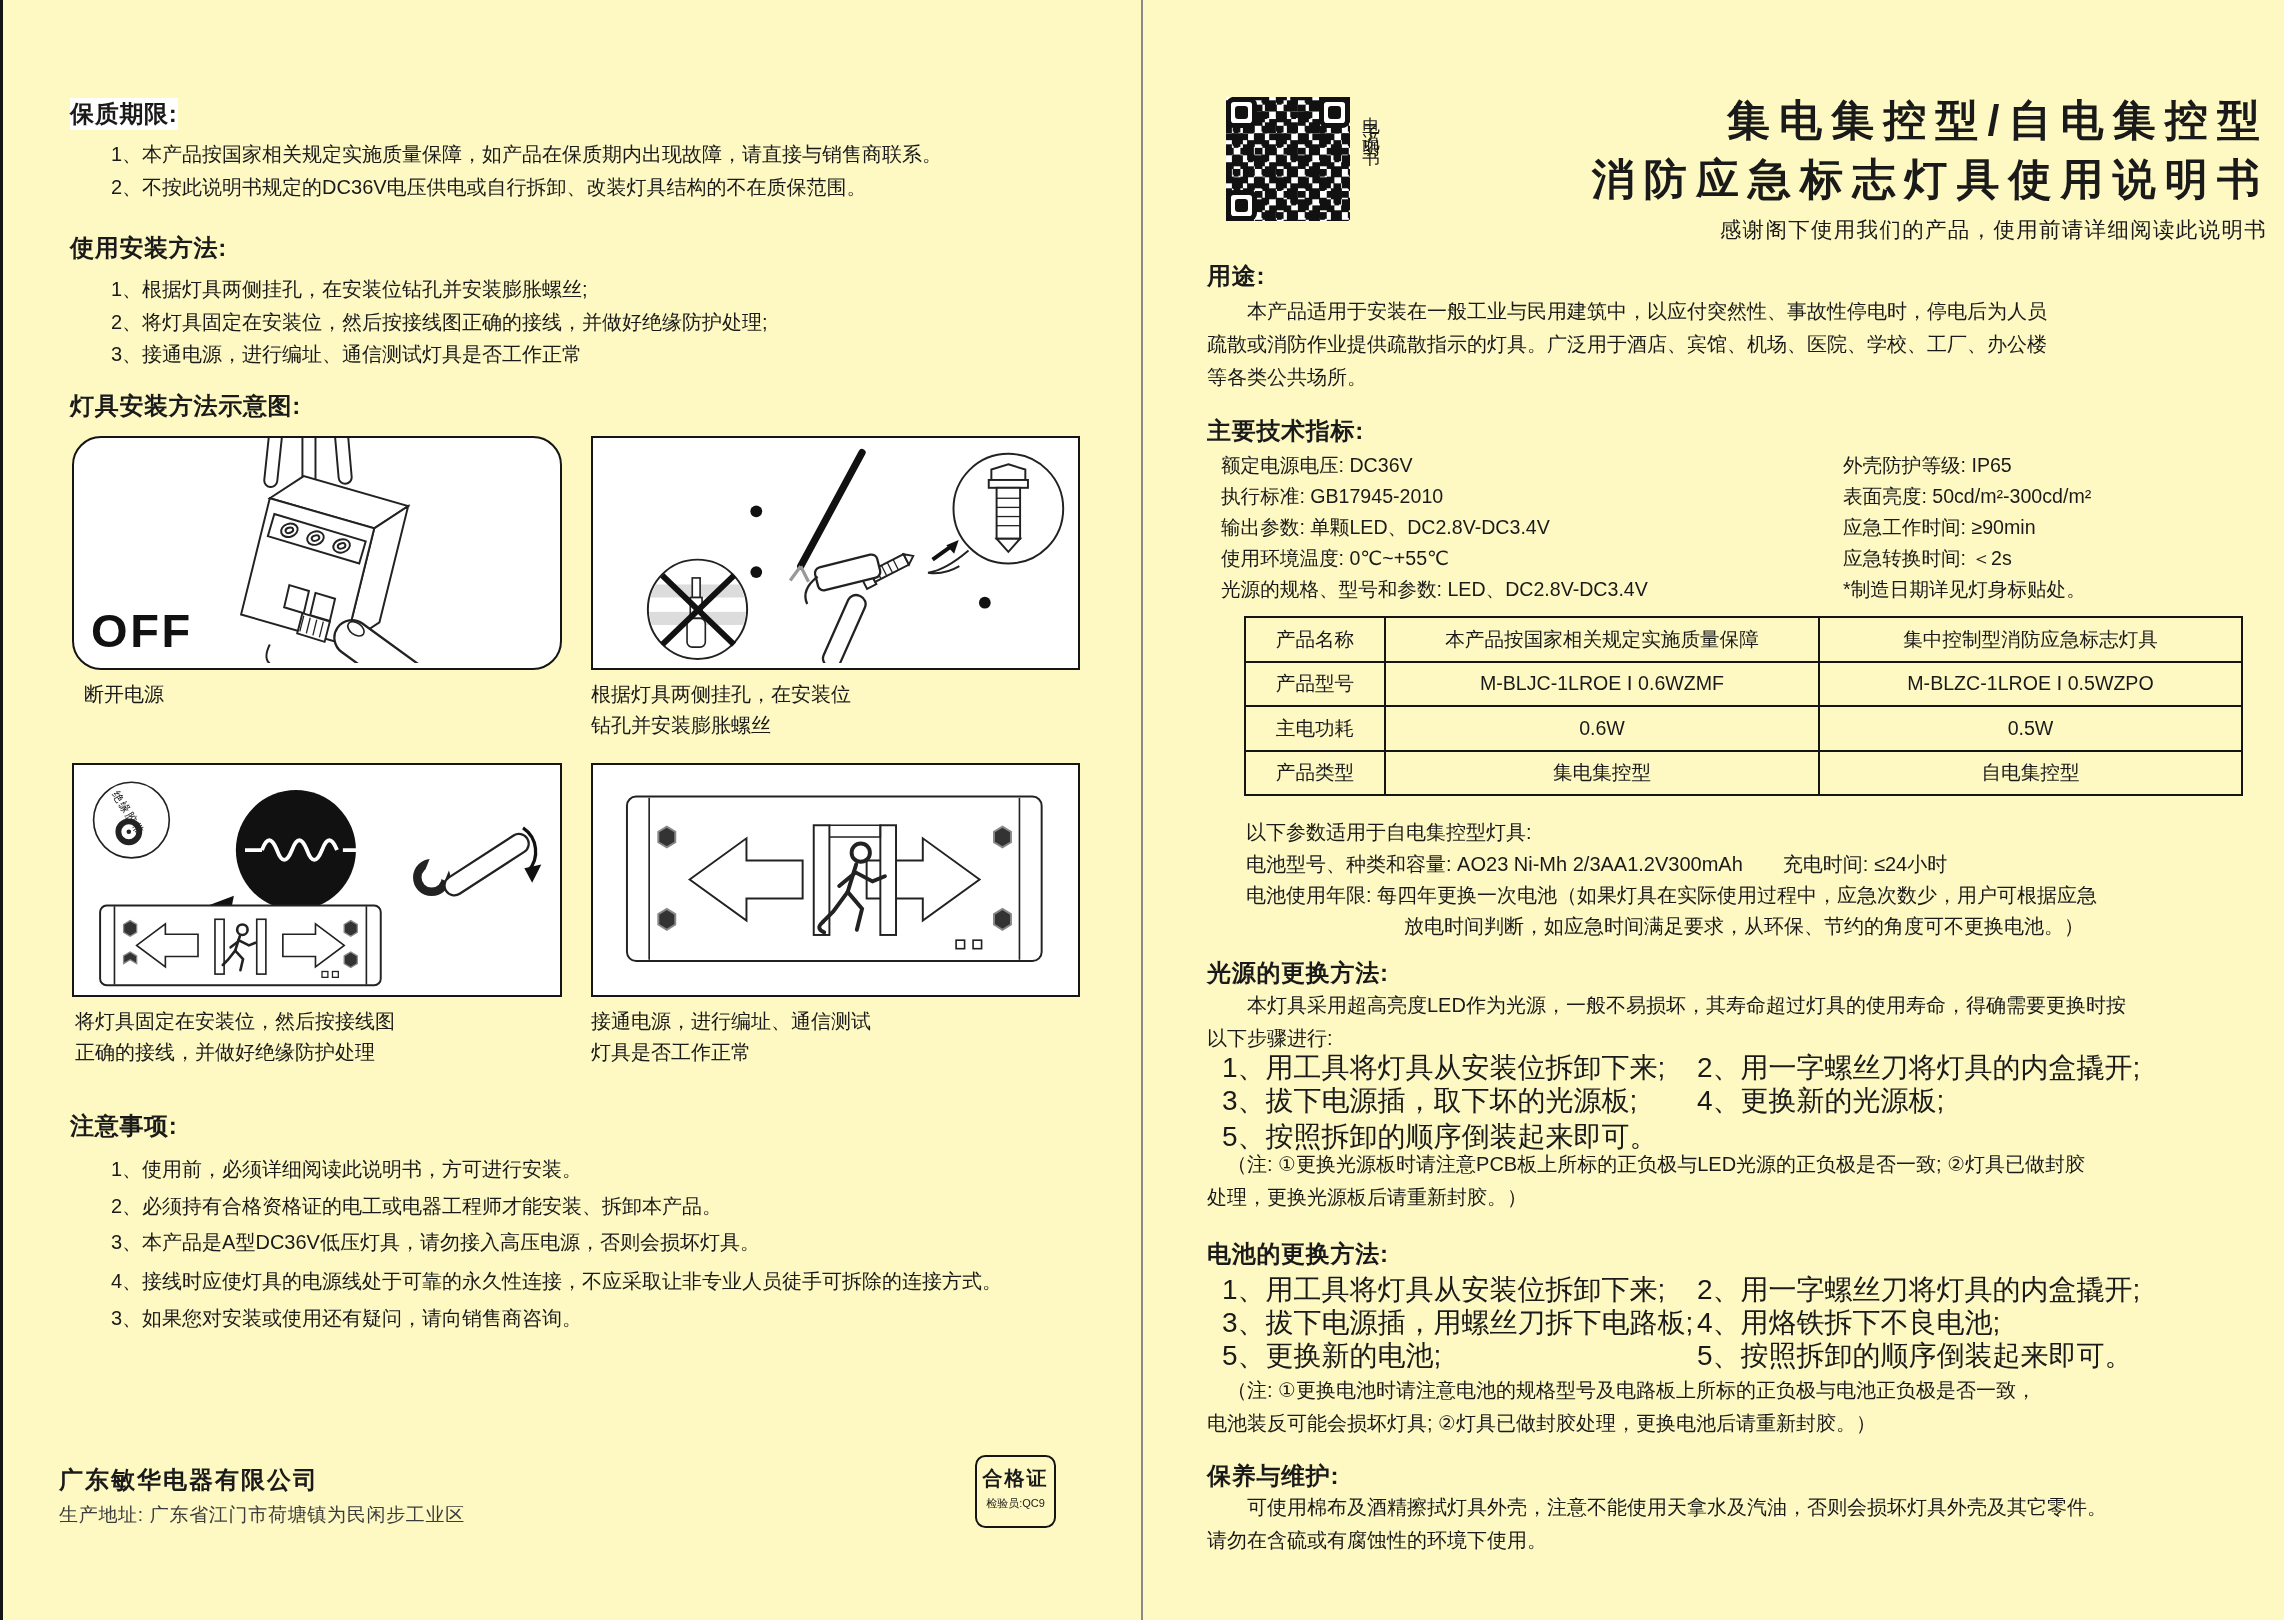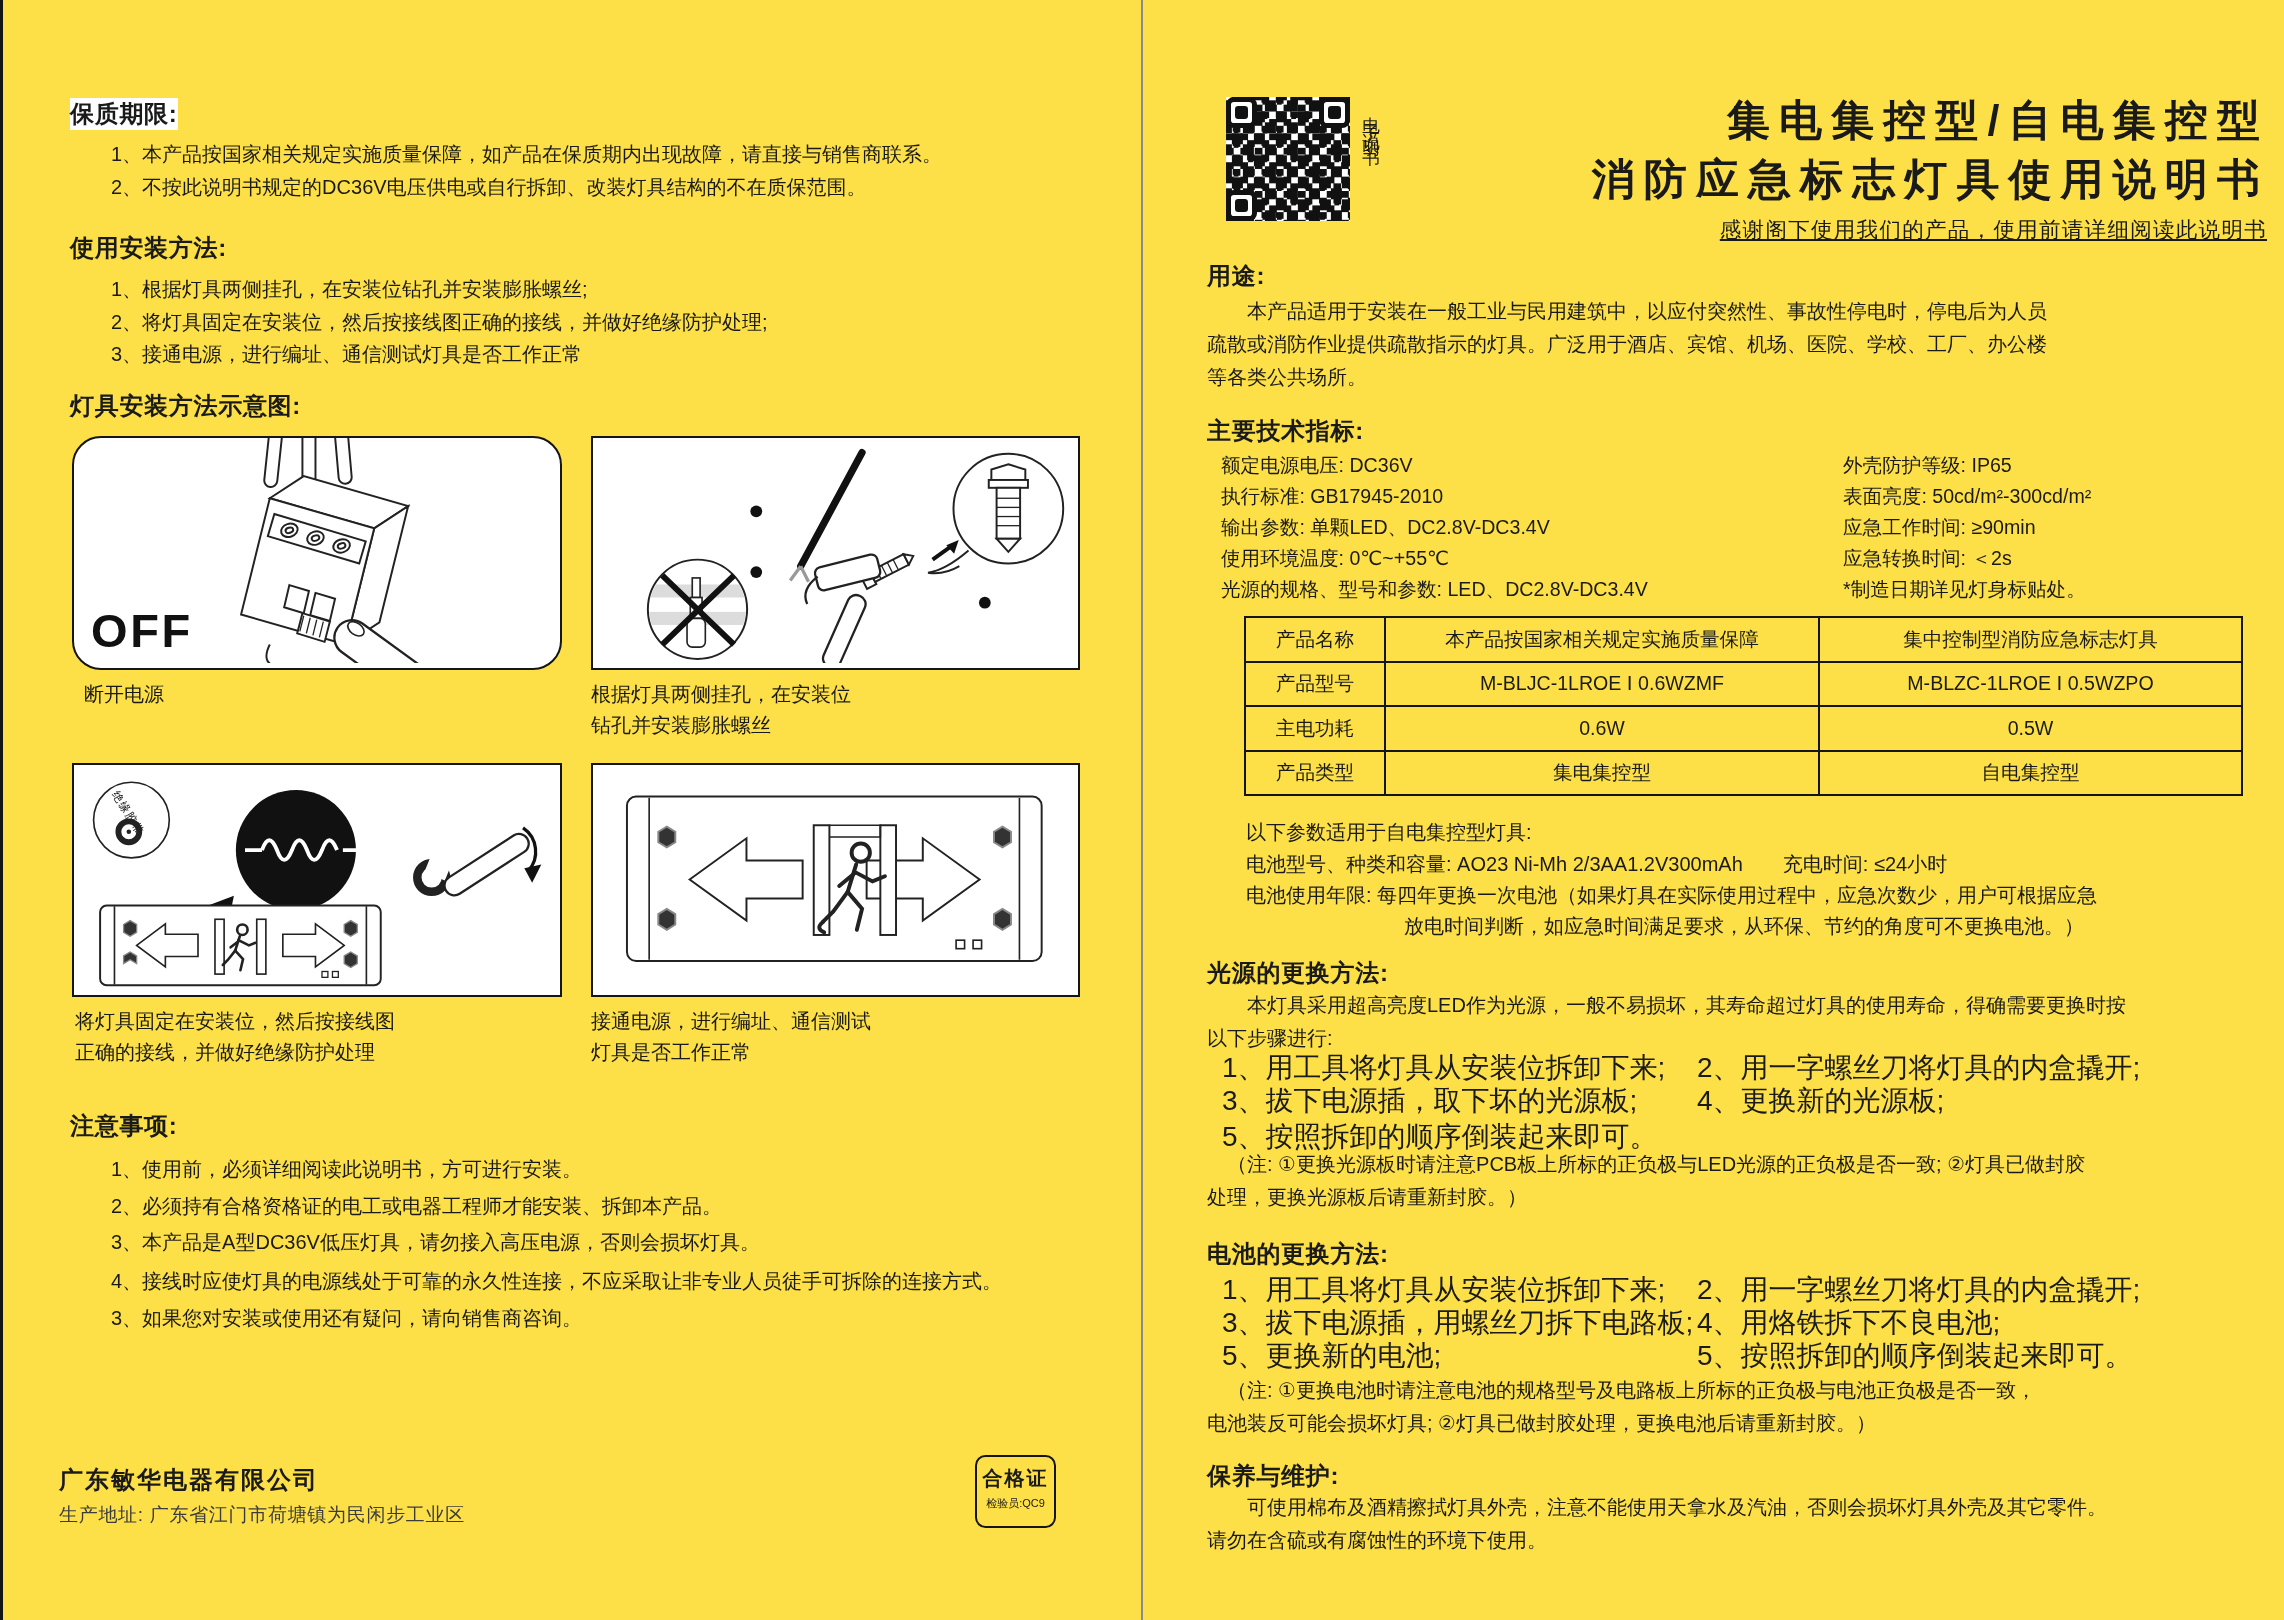--- a/index.html
+++ b/index.html
@@ -1,17 +1,17 @@
 <!DOCTYPE html>
 <html style="font-size:10.4px"><head>
 <meta charset="utf-8">
 <style>
   html,body{margin:0;padding:0;background:#e8e8e8;}
   .sheet{
-    position:relative;width:2284px;height:1621px;background:#fde047;
+    position:relative;width:2284px;height:1621px;background:#fef9c3;
     font-family:"Liberation Sans","DejaVu Sans",sans-serif;color:#1a1a1a;overflow:hidden;
   }
   .abs{position:absolute;}
   .h{font-size:24px;font-weight:bold;letter-spacing:0.7px;}
   .t{font-size:20px;line-height:33px;}
   .pre{white-space:pre-line;}
   .ind2{text-indent:2em;}
   .ind1{text-indent:1em;}
   .cap{font-size:20px;line-height:31px;white-space:pre-line;}
   .dbox{position:absolute;border:2.6px solid #151515;background:#fff;}
@@ -29,21 +29,21 @@
   .qr-label{
     position:absolute;left:1359px;top:103px;height:124px;
     writing-mode:vertical-rl;font-size:17.6px;letter-spacing:7.8px;color:#1a1a1a;
   }
   .main-title{
     position:absolute;left:1365px;top:91px;width:904px;text-align:right;
     font-size:43px;font-weight:bold;line-height:59px;letter-spacing:9.1px;white-space:pre-line;
   }
   .subtitle{
     position:absolute;left:1365px;top:215px;width:902px;text-align:right;
-    font-size:21.5px;letter-spacing:1.3px;text-decoration:underline;
+    font-size:21.5px;letter-spacing:1.3px;
   }
   .spec-row{height:31px;font-size:19.6px;}
   .spec-l{display:inline-block;width:622px;}
   
   table.spec{border-collapse:collapse;table-layout:fixed;}
   table.spec td{border:2px solid #151515;text-align:center;vertical-align:middle;font-size:19.6px;padding:0 3.9px;}
   .steps{position:absolute;font-size:28px;}
   .srow{height:33px;}
   .sl{display:inline-block;width:475px;}
   .cert{

